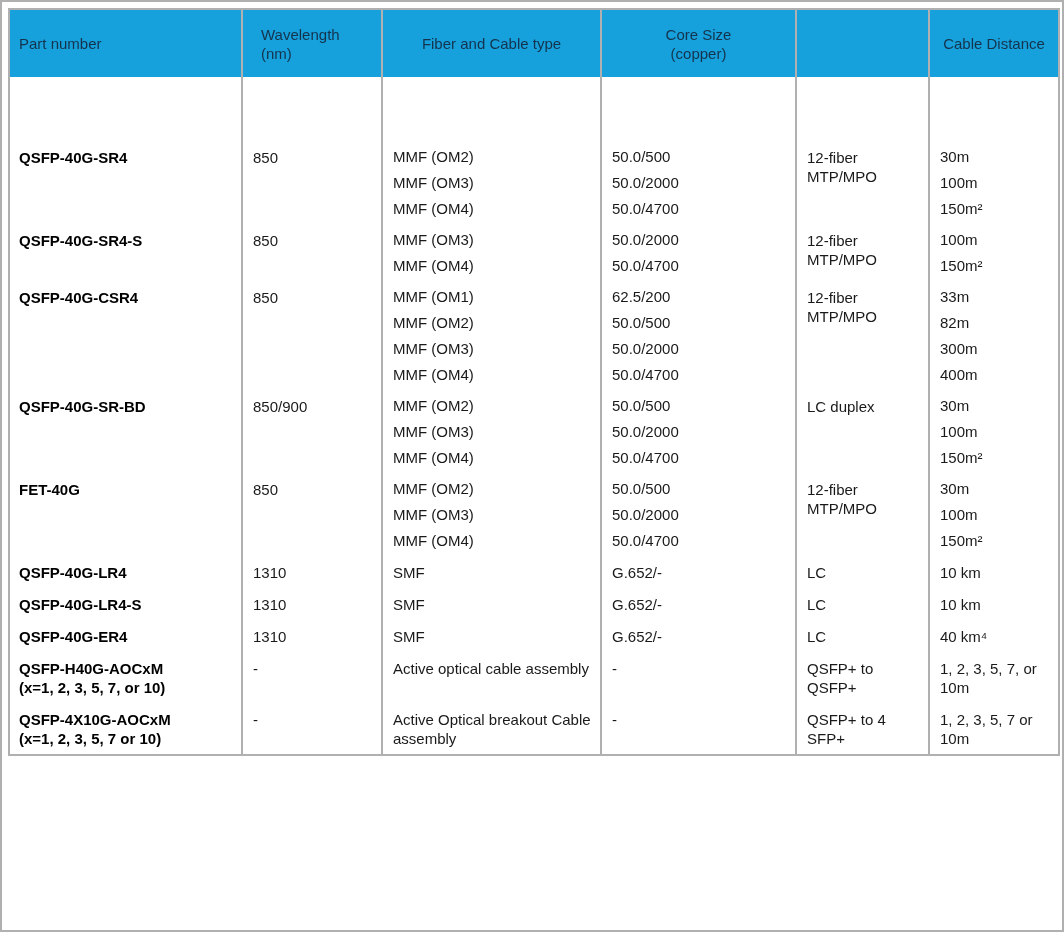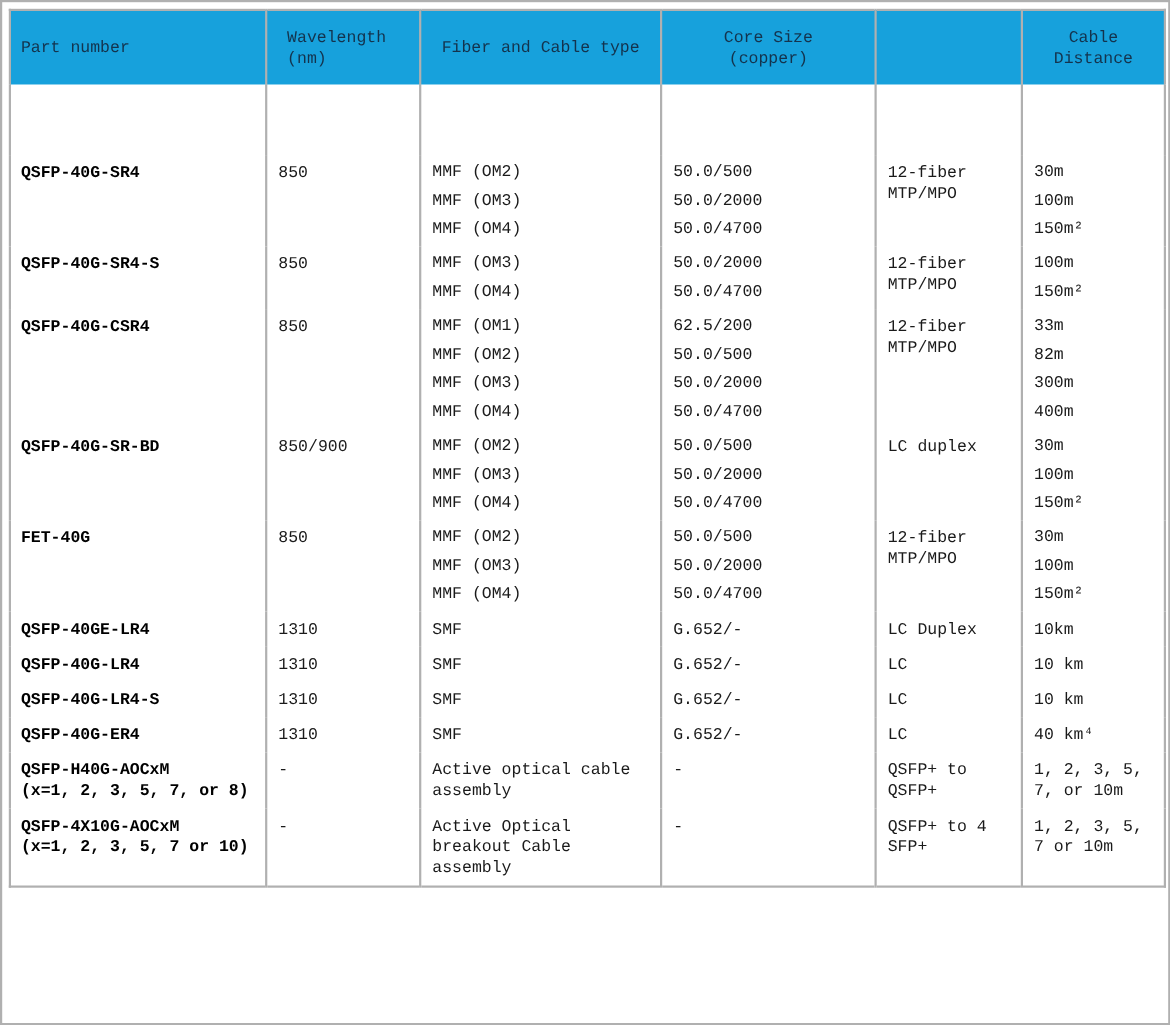--- a/index.html
+++ b/index.html
@@ -8,21 +8,21 @@
     --grid:#B0B0B0;
     --body-text:#1A1A1A;
   }
   *{box-sizing:border-box;}
   html,body{margin:0;padding:0;background:#fff;}
   .frame{
     width:1064px;height:932px;
     border:2px solid var(--grid);
     background:#fff;
     padding:6px;
-    font-family:Liberation Mono, monospace;
+    font-family:Liberation Sans, sans-serif;
   }
   table.spec{
     border-collapse:collapse;
     table-layout:fixed;
     width:1050px;
     border:2px solid var(--grid);
     font-size:15px;
     color:var(--body-text);
   }
   th,td{border-left:2px solid var(--grid);}
@@ -224,102 +224,82 @@
             <div class="wrap">12-fiber MTP/MPO</div>
           </td>
           <td class="c5">
             <div class="stack">30m</div>
             <div class="stack">100m</div>
             <div class="stack">150m²</div>
           </td>
         </tr>
         <tr class="data-row">
           <td class="c0">
-            <div class="part">QSFP-40GE-LR4</div>
+            <div class="part">QSFP-40G-LR4</div>
           </td>
           <td class="c1">
             <div class="wrap">1310</div>
           </td>
           <td class="c2">
             <div class="wrap">SMF</div>
           </td>
           <td class="c3">
             <div class="wrap">G.652/-</div>
           </td>
           <td class="c4">
-            <div class="wrap">LC Duplex</div>
-          </td>
-          <td class="c5">
-            <div class="wrap">10km</div>
-          </td>
-        </tr>
-        <tr class="data-row">
-          <td class="c0">
-            <div class="part">QSFP-40G-LR4</div>
+            <div class="wrap">LC</div>
+          </td>
+          <td class="c5">
+            <div class="wrap">10 km</div>
+          </td>
+        </tr>
+        <tr class="data-row">
+          <td class="c0">
+            <div class="part">QSFP-40G-LR4-S</div>
           </td>
           <td class="c1">
             <div class="wrap">1310</div>
           </td>
           <td class="c2">
             <div class="wrap">SMF</div>
           </td>
           <td class="c3">
             <div class="wrap">G.652/-</div>
           </td>
           <td class="c4">
             <div class="wrap">LC</div>
           </td>
           <td class="c5">
             <div class="wrap">10 km</div>
           </td>
         </tr>
         <tr class="data-row">
           <td class="c0">
-            <div class="part">QSFP-40G-LR4-S</div>
+            <div class="part">QSFP-40G-ER4</div>
           </td>
           <td class="c1">
             <div class="wrap">1310</div>
           </td>
           <td class="c2">
             <div class="wrap">SMF</div>
           </td>
           <td class="c3">
             <div class="wrap">G.652/-</div>
           </td>
           <td class="c4">
             <div class="wrap">LC</div>
           </td>
           <td class="c5">
-            <div class="wrap">10 km</div>
-          </td>
-        </tr>
-        <tr class="data-row">
-          <td class="c0">
-            <div class="part">QSFP-40G-ER4</div>
-          </td>
-          <td class="c1">
-            <div class="wrap">1310</div>
-          </td>
-          <td class="c2">
-            <div class="wrap">SMF</div>
-          </td>
-          <td class="c3">
-            <div class="wrap">G.652/-</div>
-          </td>
-          <td class="c4">
-            <div class="wrap">LC</div>
-          </td>
-          <td class="c5">
             <div class="wrap">40 km⁴</div>
           </td>
         </tr>
         <tr class="data-row">
           <td class="c0">
             <div class="part">QSFP-H40G-AOCxM</div>
-            <div class="part-sub">(x=1, 2, 3, 5, 7, or 8)</div>
+            <div class="part-sub">(x=1, 2, 3, 5, 7, or 10)</div>
           </td>
           <td class="c1">
             <div class="wrap">-</div>
           </td>
           <td class="c2">
             <div class="wrap">Active optical cable assembly</div>
           </td>
           <td class="c3">
             <div class="wrap">-</div>
           </td>

